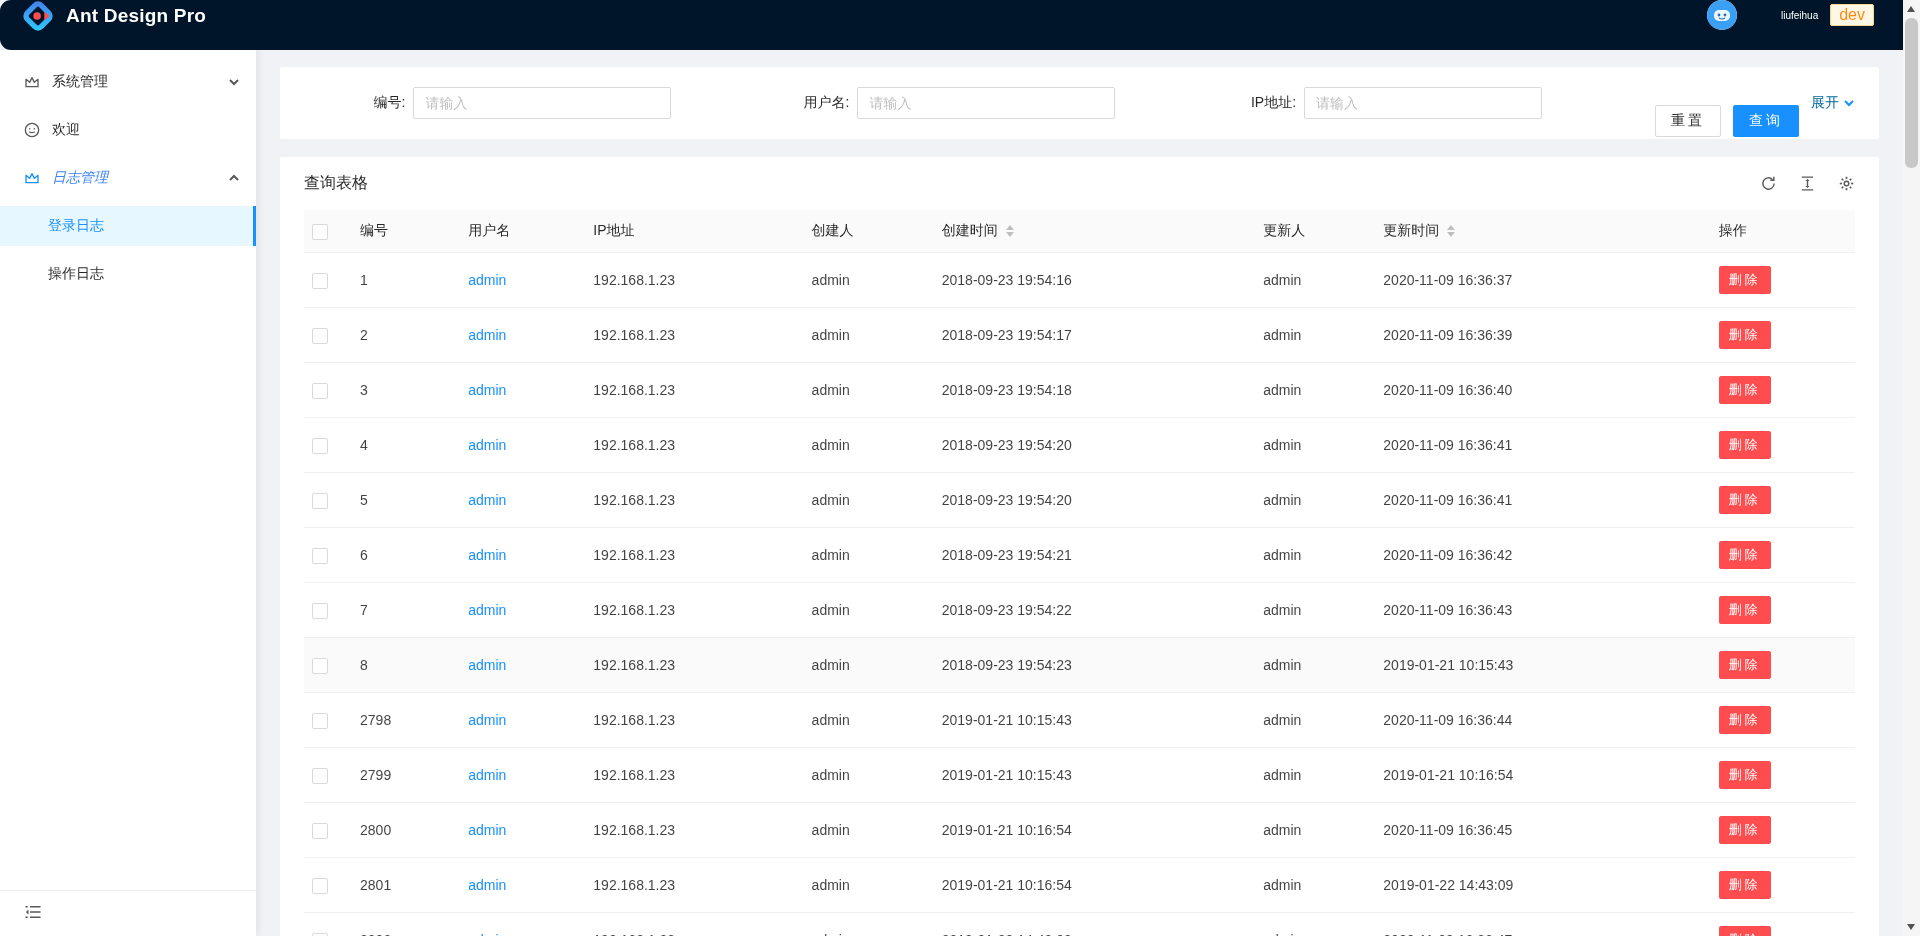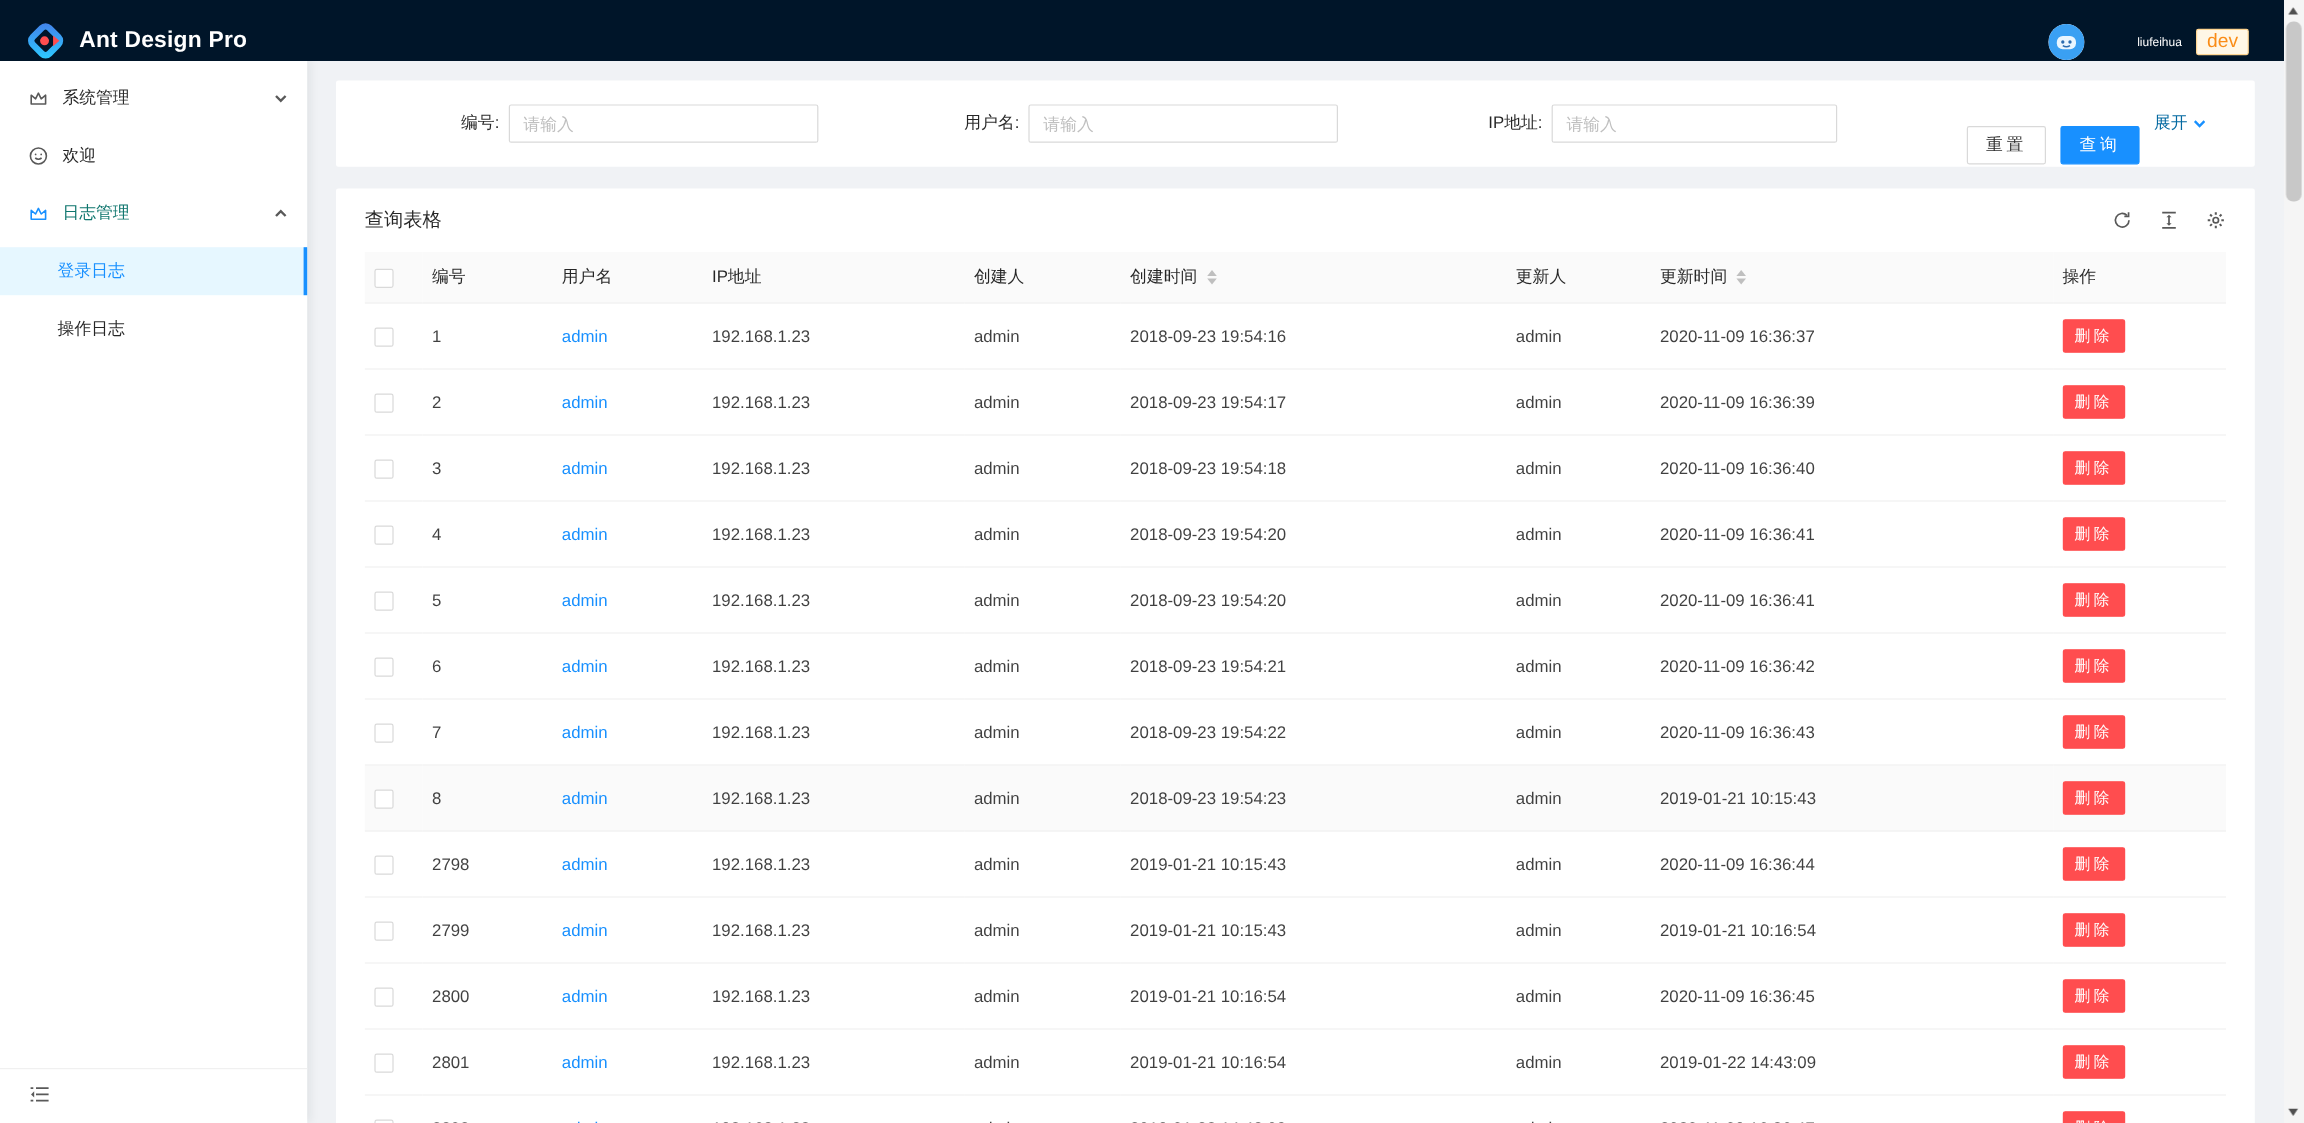--- a/index.html
+++ b/index.html
@@ -1,46 +1,46 @@
 <!DOCTYPE html>
 <html><head>
 <meta charset="utf-8">
 <style>
   * { box-sizing: border-box; margin: 0; padding: 0; }
   html,body { width:1920px; height:936px; overflow:hidden; font-family:"Liberation Sans","DejaVu Sans",sans-serif; font-size:14px; color:rgba(0,0,0,.85); background:#f0f2f5; }
 
   
-  .header { position:fixed; top:0; left:0; width:1920px; height:50px; background:#001529; display:flex; align-items:flex-end; z-index:50; }
+  .header { position:fixed; top:0; left:0; width:1920px; height:50px; background:#001529; display:flex; align-items:flex-start; z-index:50;border-radius:11px; }
   .logo-wrap { display:flex; align-items:center; padding-left:22px; }
   .logo-svg { width:32px; height:32px; }
   .app-title { color:#fff; font-size:19px; font-weight:bold; margin-left:12px; letter-spacing:.2px; }
   .header-right { margin-left:auto; display:flex; align-items:center; gap:12px; padding-right:46px; }
   .avatar { width:30px; height:30px; border-radius:50%; background:#cfe6ff; overflow:hidden; display:flex; align-items:center; justify-content:center; }
   .username { color:#fff; font-size:10px;margin-left:32px; }
   .env-tag { background:#fff7e6; border:1px solid #ffd591; color:#fa8c16; font-size:16px; padding:1px 8px; border-radius:2px; line-height:18px; }
 
   
   .sidebar { position:fixed; top:50px; left:0; width:256px; height:886px; background:#fff; box-shadow:2px 0 8px rgba(29,35,41,.08); z-index:40; display:flex; flex-direction:column; }
   .menu { padding-top:8px; flex:1; }
   .menu-item { height:40px; margin:4px 0 8px; display:flex; align-items:center; padding:0 16px 0 24px; cursor:pointer; color:rgba(0,0,0,.85); }
   .menu-item .mi-icon { width:16px; height:16px; margin-right:12px; flex:none; }
   .menu-item .mi-arrow { margin-left:auto; width:12px; height:12px; }
-  .menu-item.active-parent { color:#0f766e; }
+  .menu-item.active-parent { color:#3b82f6;font-style:italic; }
   .sub-item { height:40px; margin:4px 0 8px; display:flex; align-items:center; padding-left:48px; cursor:pointer; color:rgba(0,0,0,.85); }
   .sub-item.selected { background:#e6f7ff; color:#1890ff; border-right:3px solid #1890ff; }
   .sidebar-footer { border-top:1px solid #f0f0f0; padding:12px 0 12px 24px; }
   .stroke-dark { stroke:#595959; fill:none; stroke-width:2; }
   .stroke-blue { stroke:#1890ff; fill:none; stroke-width:2; }
 
   
   .content { margin:50px 0 0 256px; padding:17px 41px 0 24px; }
   .card { background:#fff; border-radius:2px; }
 
   
-  .search-card { height:72px; display:flex; align-items:center; padding:0 40px; }
+  .search-card { height:72px; display:flex; align-items:center; padding:0 24px; }
   .search-fields { flex:1; display:flex; }
   .field { flex:1; display:flex; align-items:center; justify-content:center; }
   .field label { margin-right:8px; white-space:nowrap; }
   .field input { width:258px; height:32px; border:1px solid #d9d9d9; border-radius:2px; padding:0 11px; font-size:14px; font-family:inherit; outline:none; }
   .field:nth-child(3) input { width:238px; }
   .field input::placeholder { color:#bfbfbf; }
   .search-actions { display:flex; align-items:center; gap:12px; margin-left:40px; }
   .btn { height:32px; padding:0 15px; border-radius:2px; font-size:14px; font-family:inherit; cursor:pointer; letter-spacing:3px;margin-top:36px; }
   .btn-default { background:#fff; border:1px solid #d9d9d9; color:rgba(0,0,0,.85); }
   .btn-primary { background:#1890ff; border:1px solid #1890ff; color:#fff; }

